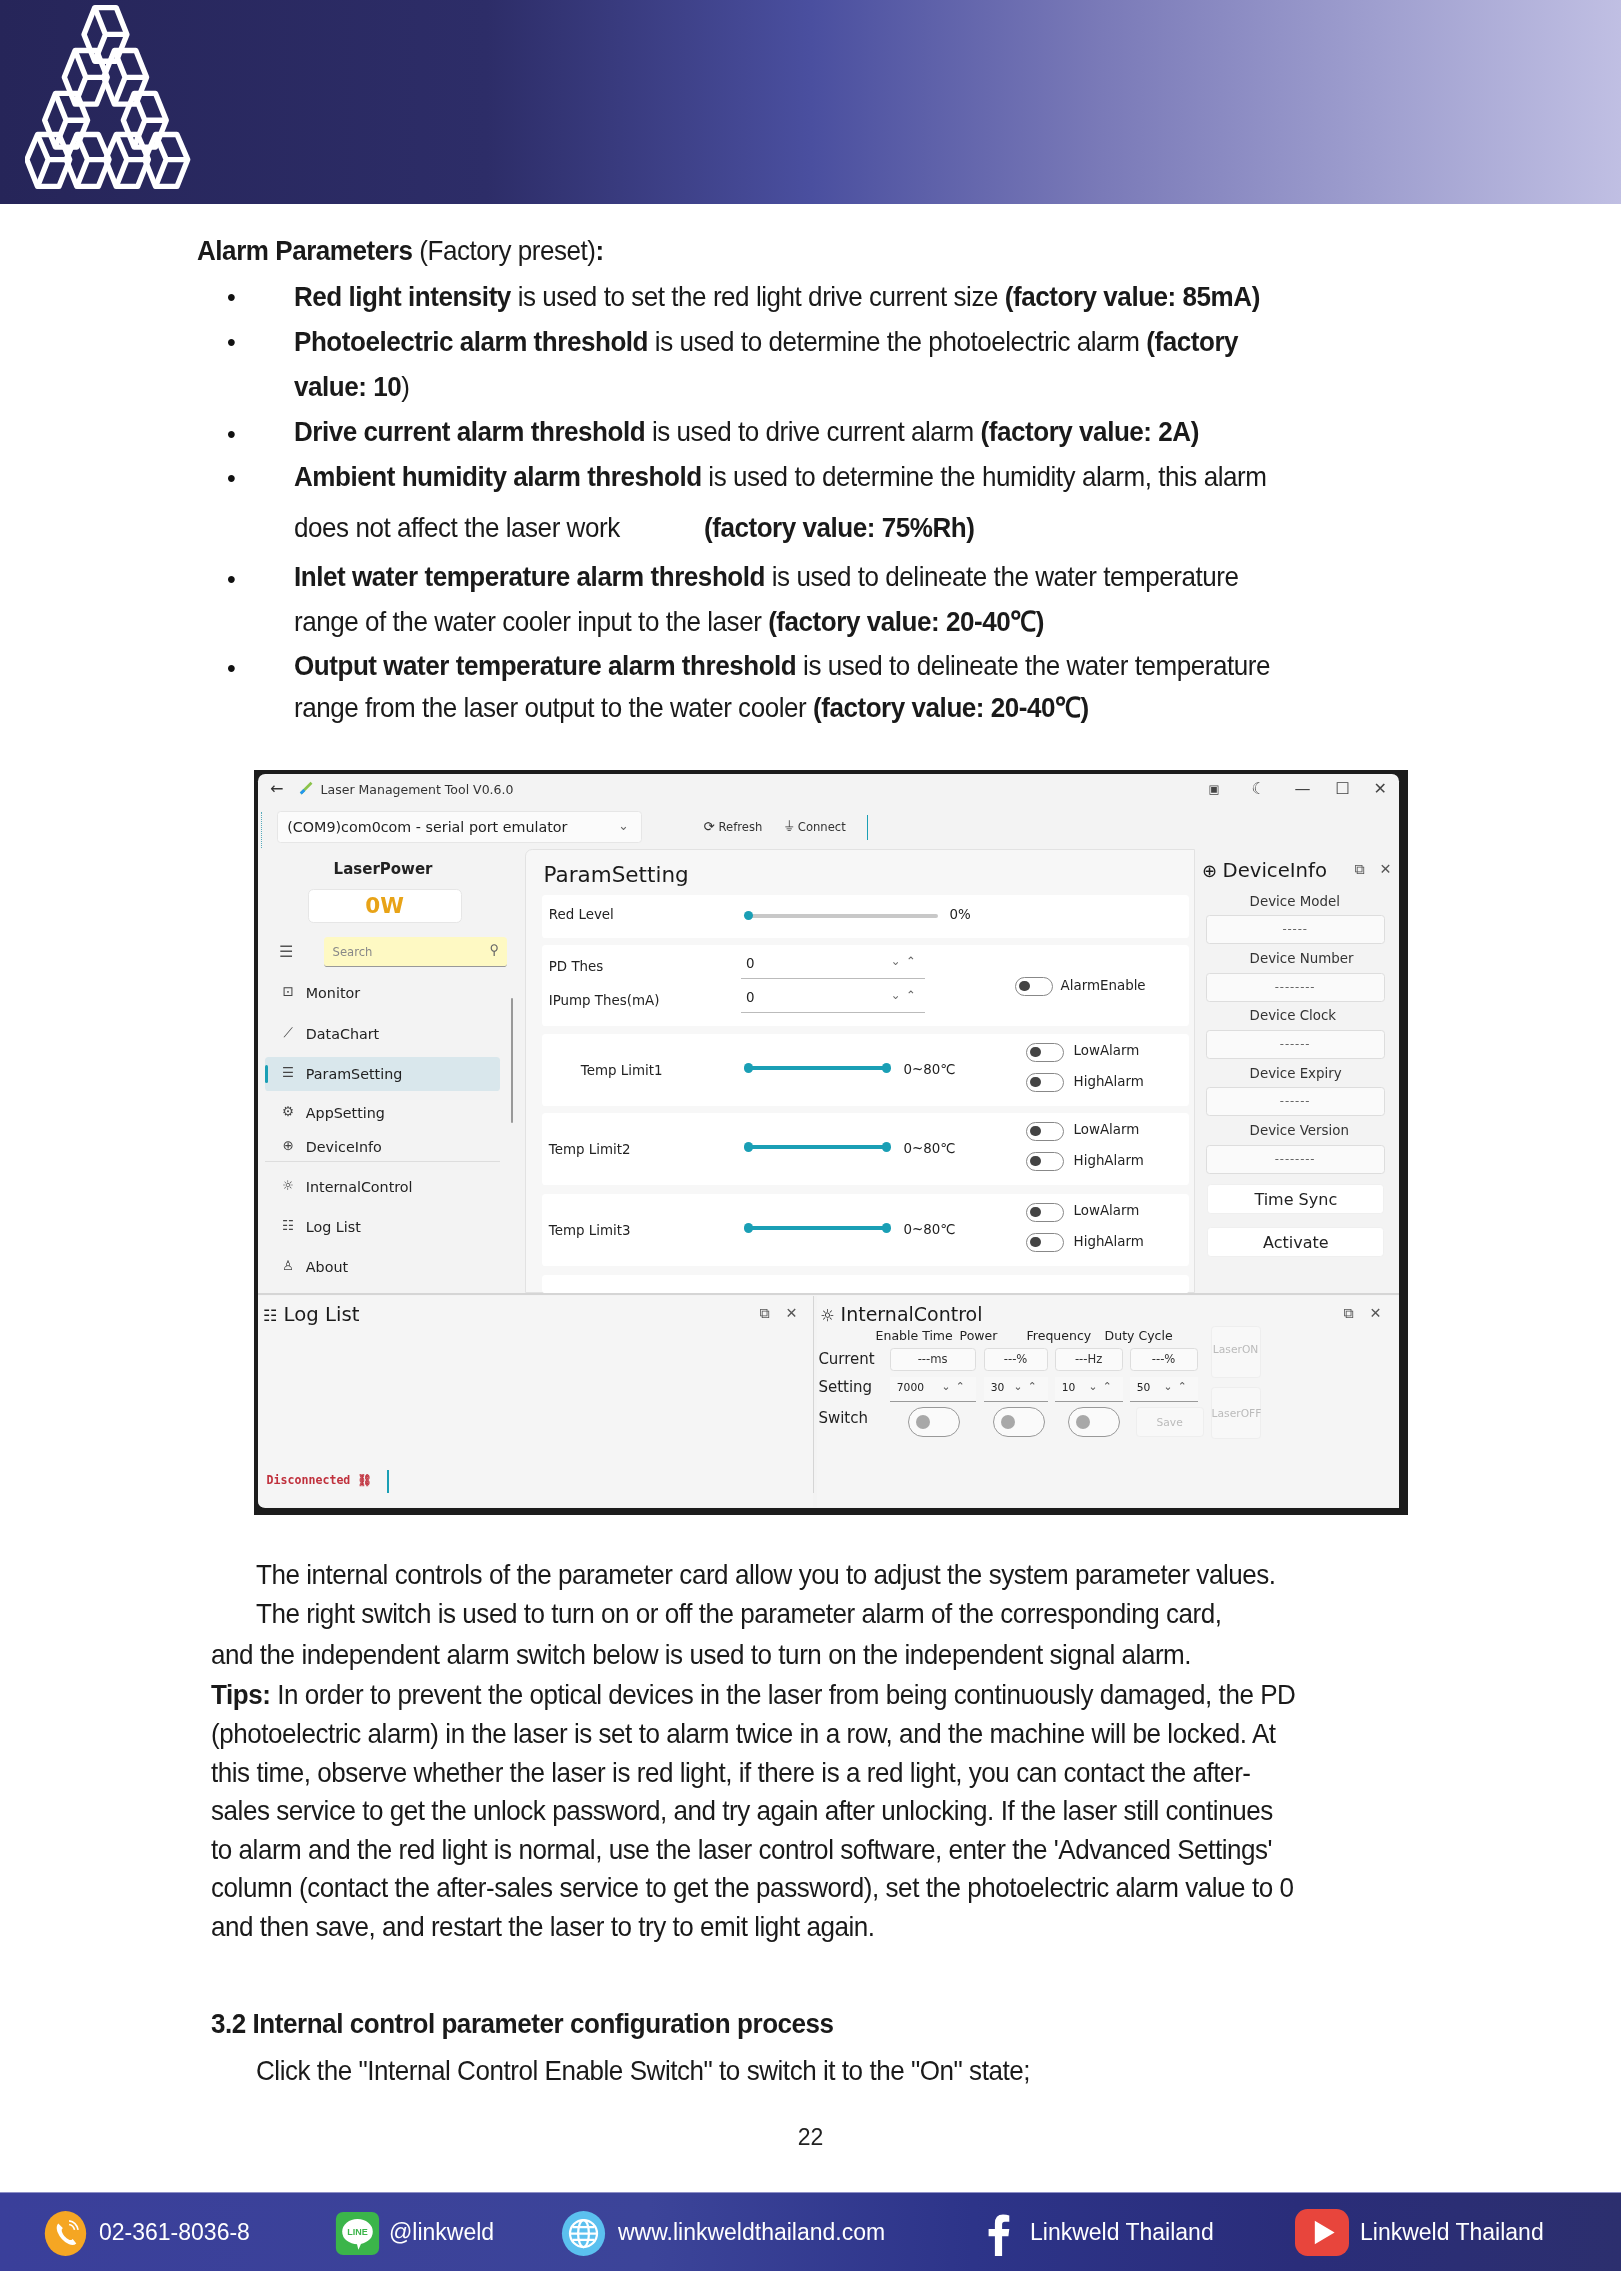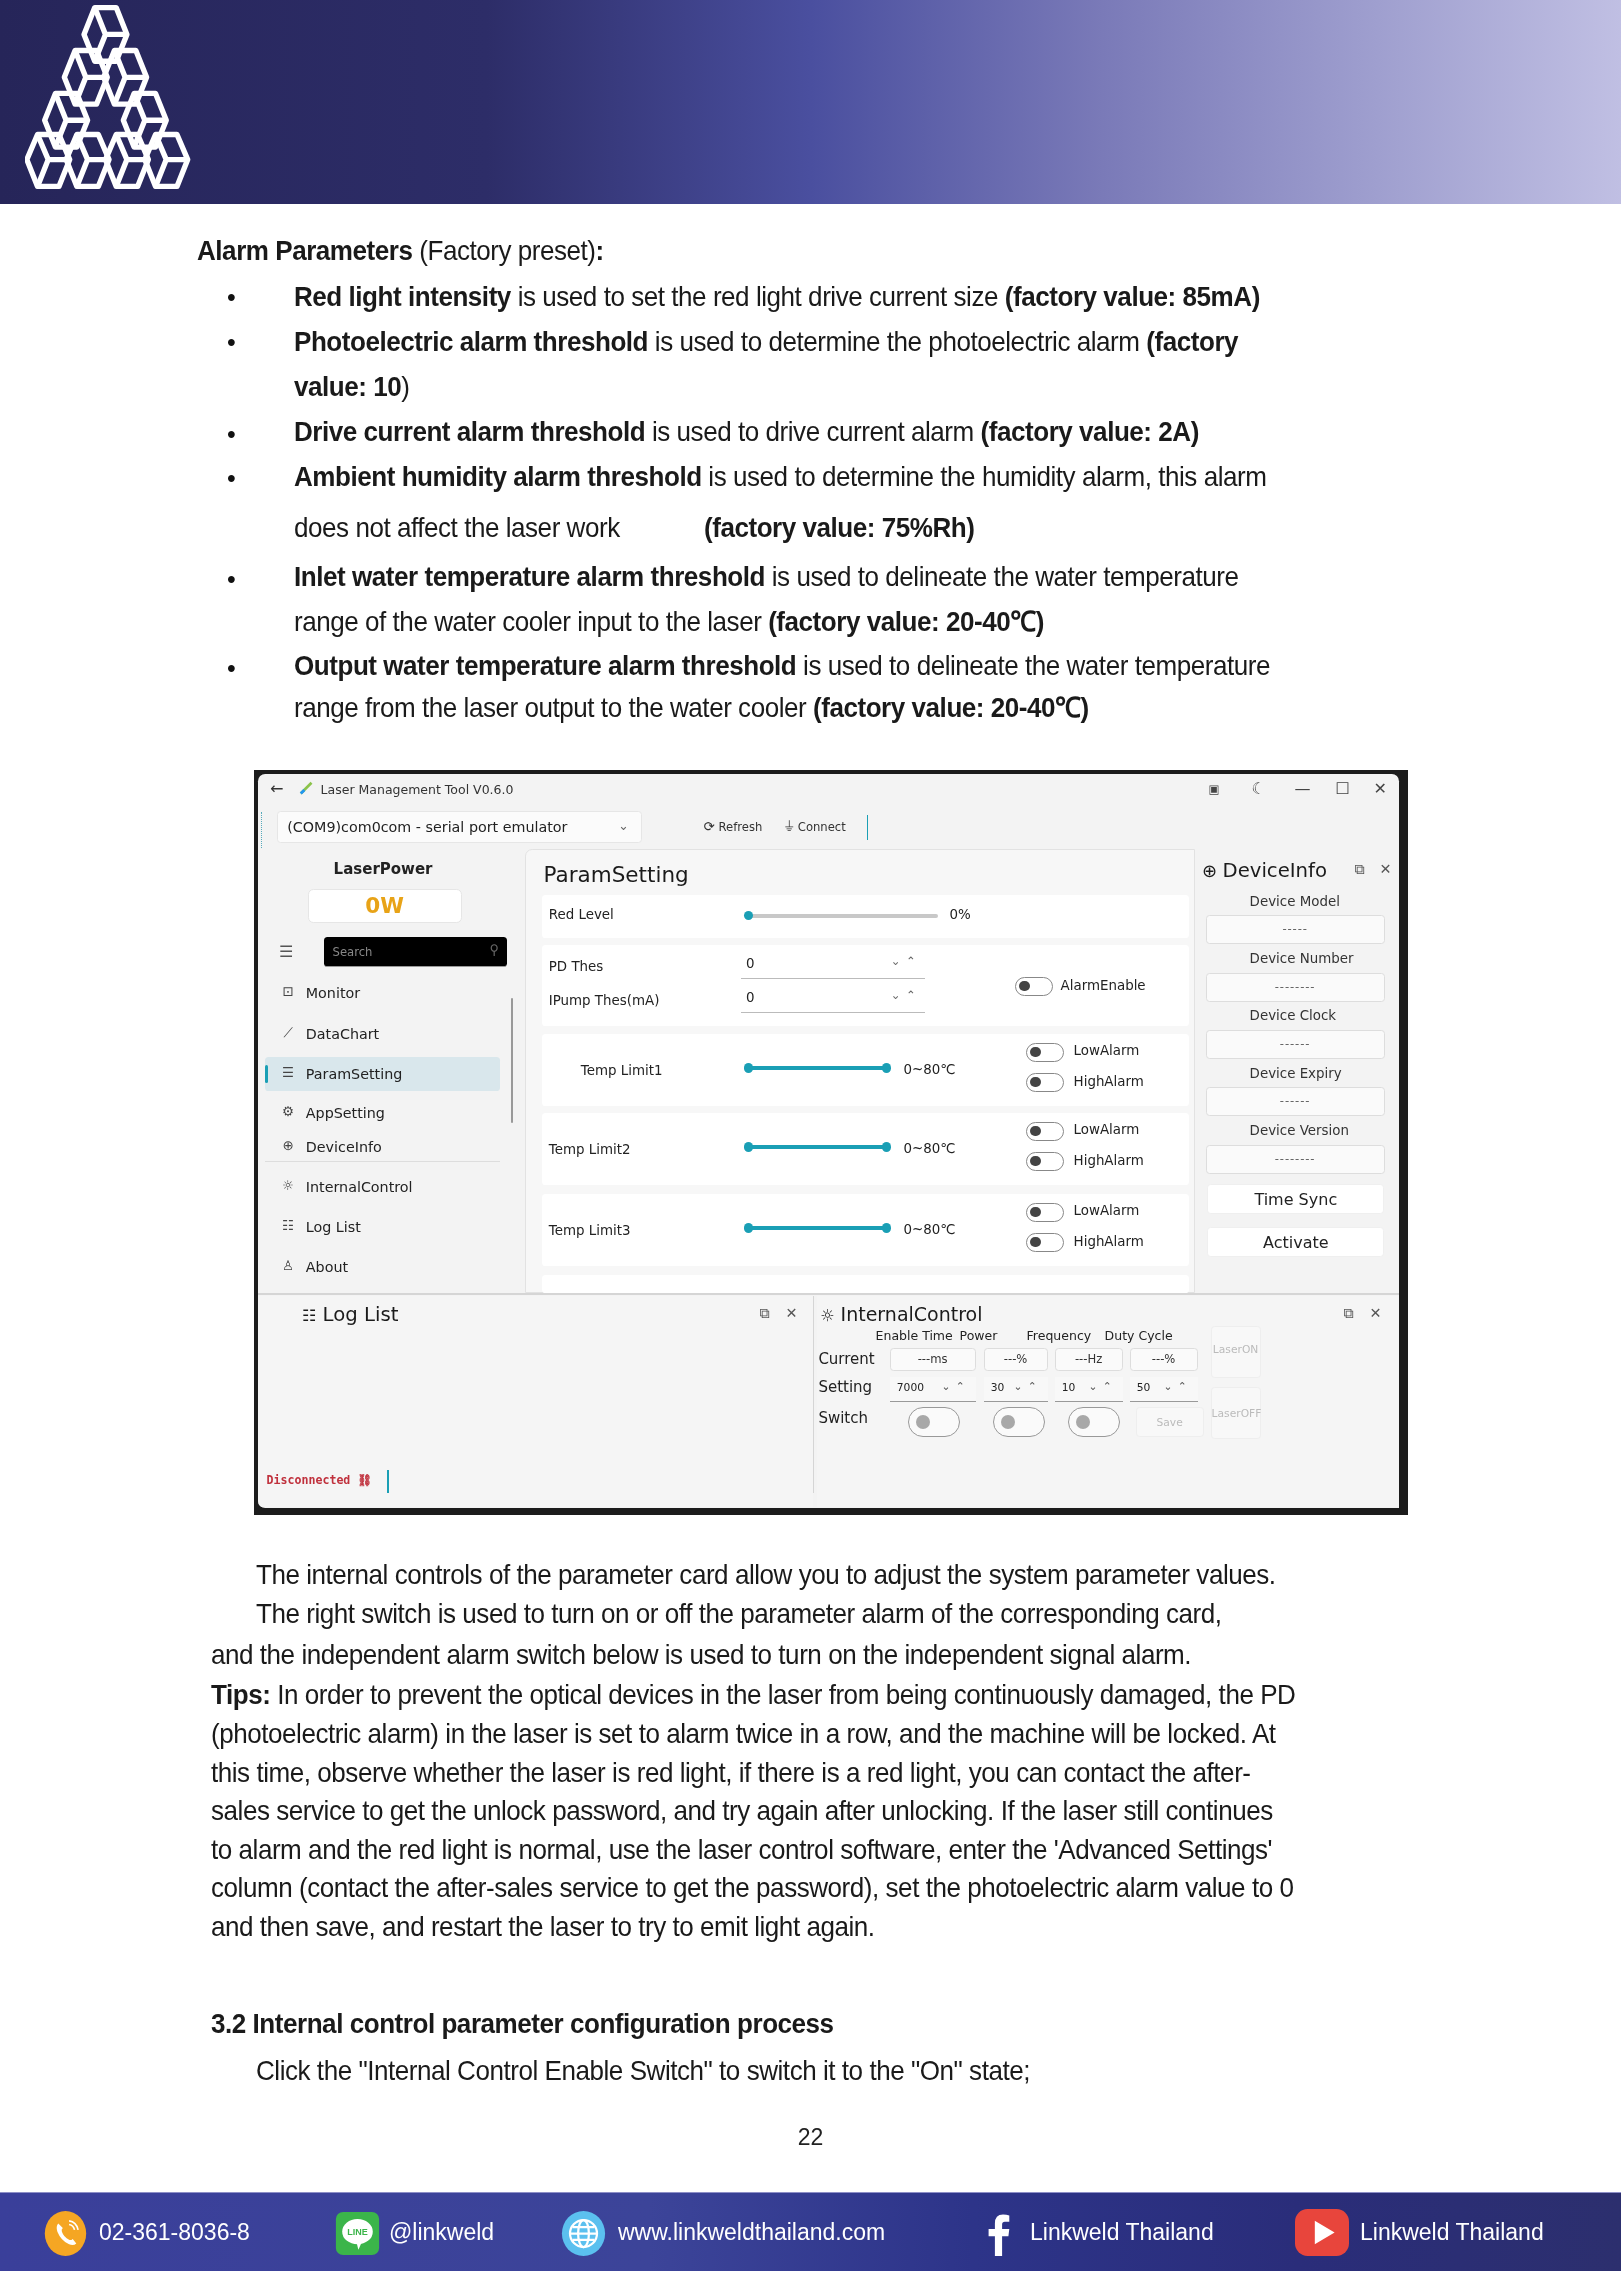--- a/index.html
+++ b/index.html
@@ -56,21 +56,21 @@
 
   
   .nav { position: absolute; left: 0; top: 77px; width: 251px; height: 439px; }
   .lp-label { position: absolute; left: 76px; top: 9px; font-size: 15px; font-weight: bold; color: #222; }
   .lp-box {
     position: absolute; left: 50px; top: 38px; width: 154px; height: 34px; background: #fff;
     border: 0.9px solid #e6e6e6; border-radius: 5.4px; text-align: center; font-size: 21.5px; font-weight: bold; color: #e8a317; line-height: 32px;
   }
   .nav-hamb { position: absolute; left: 21.5px; top: 91px; font-size: 16px; color: #555; }
   .nav-search {
-    position: absolute; left: 66px; top: 86px; width: 183px; height: 30px; background: #000000;
+    position: absolute; left: 66px; top: 86px; width: 183px; height: 30px; background: #fef9c3;
     border-bottom: 1.8px solid #999; border-radius: 3.6px; font-size: 11.6px; color: #888; padding: 8px 9px;
   }
   .nav-search .mag { position: absolute; right: 7.2px; top: 5.4px; font-size: 13.4px; color: #666; }
   .nav-item { position: absolute; left: 7.2px; width: 235px; height: 34px; font-size: 14.3px; color: #222; }
   .nav-item .ni-icon { position: absolute; left: 14.3px; top: 8px; width: 18px; text-align: center; font-size: 13.4px; color: #444; }
   .nav-item .ni-label { position: absolute; left: 41px; top: 9px; }
   .nav-item.active { background: #d9e7ec; border-radius: 3.6px; }
   .nav-item.active::before { content: ""; position: absolute; left: 0; top: 8px; width: 3.6px; height: 18px; background: #1a9fb5; border-radius: 1.8px; }
   .nav-scroll { position: absolute; left: 254px; top: 167px; width: 2.7px; height: 125px; background: #999; border-radius: 1.8px; }
   .nav-div { position: absolute; left: 7.2px; top: 310px; width: 235px; height: 0.9px; background: #ddd; }
@@ -107,21 +107,21 @@
     text-align: center; font-size: 11.6px; color: #666; line-height: 27px; letter-spacing: 0.9px;
   }
   .di-btn {
     position: absolute; left: 10.7px; width: 177px; height: 30px; background: #fff; border-radius: 3.6px;
     text-align: center; font-size: 16px; color: #222; line-height: 30px; border: 0.9px solid #efefef;
   }
 
   
   .hsep { position: absolute; left: 0; top: 519px; width: 100%; height: 2.7px; background: #d5d5d5; }
   .loglist { position: absolute; left: 0; top: 522px; width: 555px; height: 211px; background: #f5f5f5; }
-  .ll-title { position: absolute; left: 5.4px; top: 7.2px; font-size: 19.7px; color: #1b1b1b; margin-left: 39px; }
+  .ll-title { position: absolute; left: 5.4px; top: 7.2px; font-size: 19.7px; color: #1b1b1b; }
   .ll-ctl { position: absolute; top: 9px; font-size: 14.3px; color: #555; }
   .disc { position: absolute; left: 9px; top: 177px; font-family: "DejaVu Sans Mono", monospace; font-size: 11.6px; font-weight: bold; color: #c0313d; }
   .cursor { position: absolute; left: 129px; top: 174px; width: 2.7px; height: 23px; background: #1a9fb5; }
   .vsep { position: absolute; left: 555px; top: 522px; width: 1.8px; height: 197px; background: #d5d5d5; }
   .ic { position: absolute; left: 559px; top: 522px; width: 582px; height: 211px; background: #f5f5f5; }
   .ic-title { position: absolute; left: 3.6px; top: 7.2px; font-size: 19px; color: #1b1b1b; }
   .ic-ctl { position: absolute; top: 9px; font-size: 14.3px; color: #555; }
   .ic-colh { position: absolute; top: 32px; font-size: 12.5px; color: #222; }
   .ic-rowh { position: absolute; left: 1.8px; font-size: 15px; color: #222; }
   .ic-cur {

